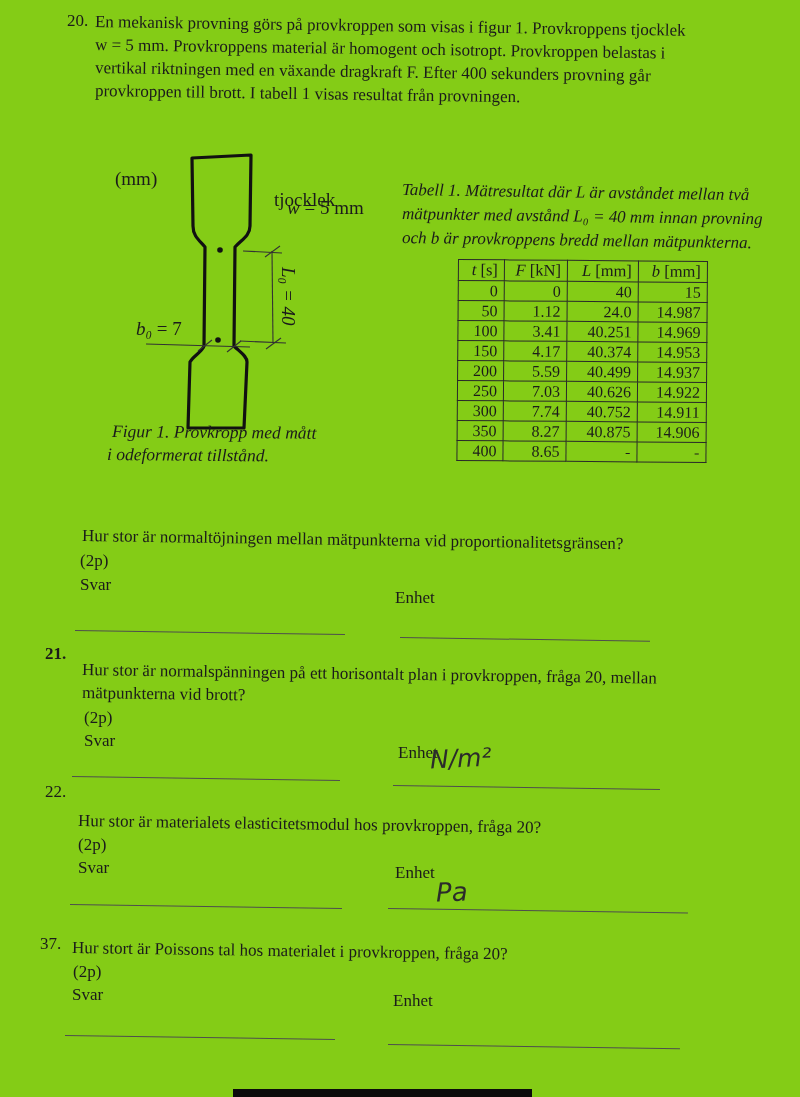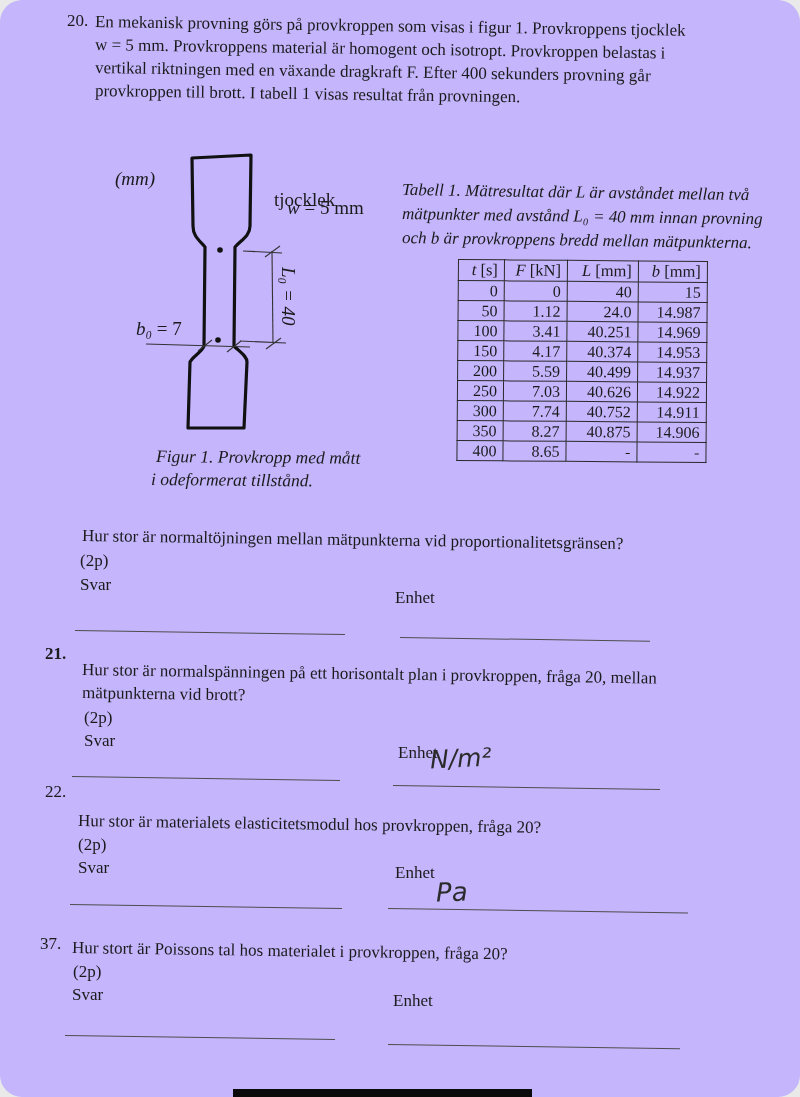--- a/index.html
+++ b/index.html
@@ -1,21 +1,20 @@
 <!DOCTYPE html>
 <html><head>
 <meta charset="utf-8">
 <style>
   html,body{margin:0;padding:0;background:#e9e9e9;}
   .page{
     position:relative;width:800px;height:1097px;margin:0 auto;
-    background:#c4b5fd;overflow:hidden;
+    background:#84cc16;overflow:hidden;
     font-family:"Liberation Serif","DejaVu Serif",serif;
     color:#1b1b1b;
-    border-radius:22px;
   }
   .abs{position:absolute;}
   .t{font-size:17px;line-height:23px;white-space:nowrap;}
   .sl{transform:rotate(0.85deg);transform-origin:left center;}
   .sl2{transform:rotate(0.5deg);transform-origin:left center;}
   .qnum{font-size:17px;}
   .italic{font-style:italic;}
   .var{font-style:italic;}
   .answer-line{border-top:1.5px solid #4e4e4e;height:0;}
   
@@ -76,27 +75,27 @@
       <line x1="166" y1="199" x2="181" y2="188"></line>
     </g>
 
     <g stroke="#333" stroke-width="1.1" fill="none">
       <line x1="46" y1="194" x2="150" y2="197"></line>
       <line x1="98" y1="201" x2="112" y2="190"></line>
       <line x1="127" y1="202" x2="141" y2="191"></line>
     </g>
   </svg>
 
-  <div class="abs figlabel" style="left:115px;top:168px;font-style:italic;">(mm)</div>
+  <div class="abs figlabel" style="left:115px;top:168px;">(mm)</div>
   <div class="abs figlabel" style="left:274px;top:173px;margin-top:16px;">tjocklek</div>
   <div class="abs figlabel" style="left:287px;top:197px;"><span class="var">w</span><span> = 5 mm</span></div>
   <div class="abs rotlabel italic" style="left:277px;top:267px;">L₀ = 40</div>
   <div class="abs figlabel" style="left:136px;top:318px;"><span class="var">b₀</span><span> = 7</span></div>
 
-  <div class="abs" style="left:112px;top:445px;margin-left:44px;">
+  <div class="abs" style="left:112px;top:420px;">
     <div class="figcap sl2">Figur 1. Provkropp med mått</div>
     <div class="figcap sl2" style="margin-left:-5px;">i odeformerat tillstånd.</div>
   </div>
 
   <div class="abs" style="left:402px;top:178px;">
     <div class="tabcap sl">Tabell 1. Mätresultat där L är avståndet mellan två</div>
     <div class="tabcap sl">mätpunkter med avstånd L₀ = 40 mm innan provning</div>
     <div class="tabcap sl">och b är provkroppens bredd mellan mätpunkterna.</div>
   </div>
 

